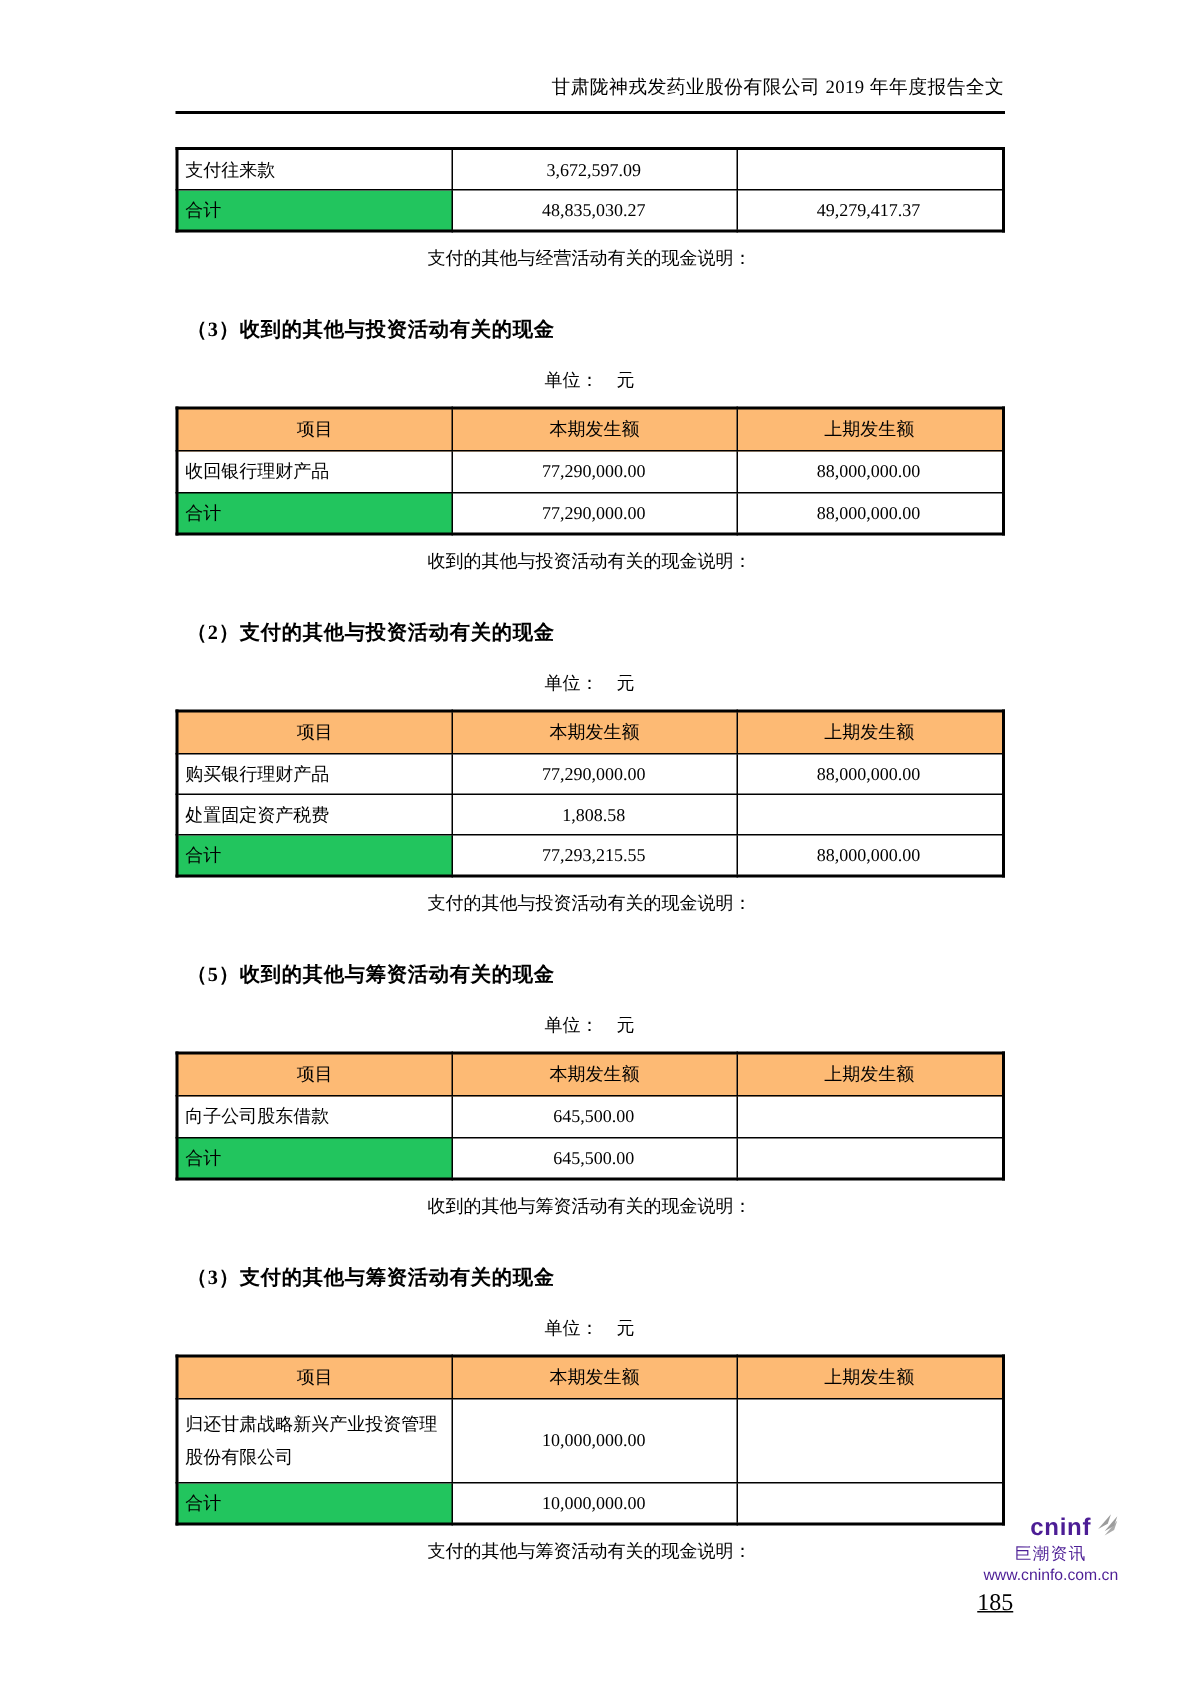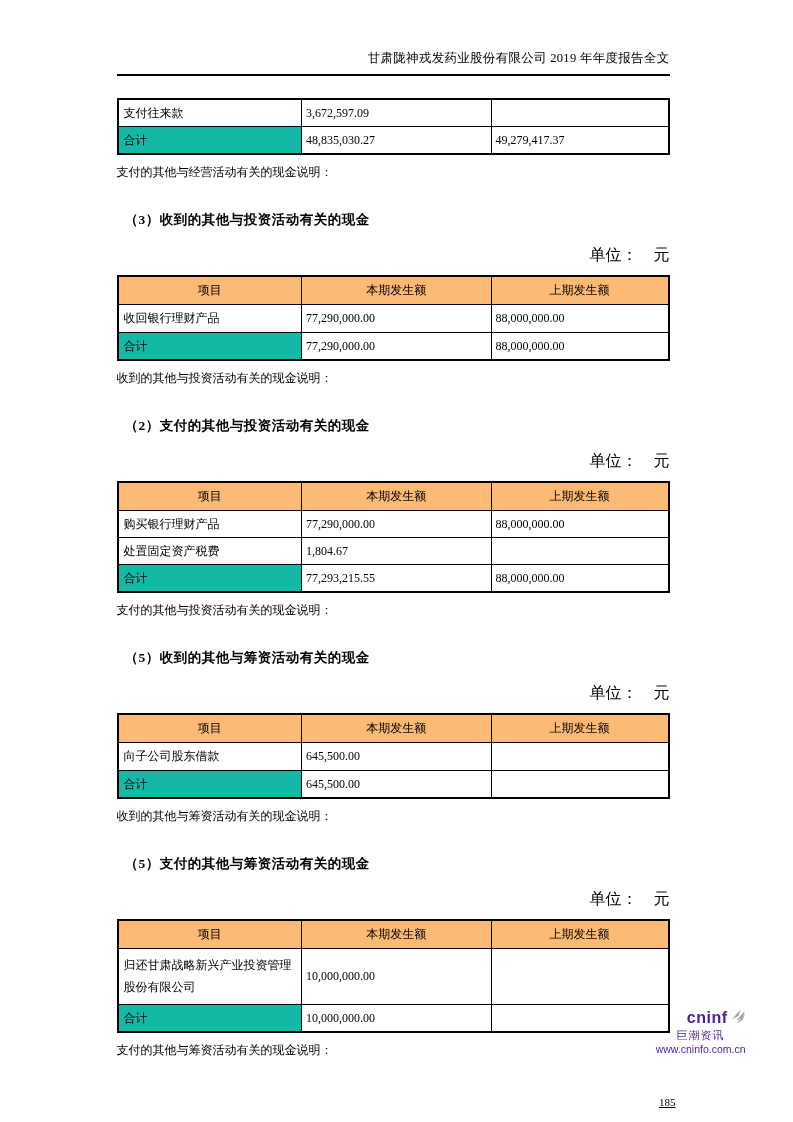--- a/index.html
+++ b/index.html
@@ -44,41 +44,41 @@
     height: 25px;
   }
   .fin-table td {
     border: 1px solid #000;
     padding: 5px 4px;
     vertical-align: middle;
     height: 26px;
     line-height: 1.35;
   }
   .fin-table td.item { text-align: left; padding-left: 5px; }
-  .fin-table td.num  { text-align: left; padding-right: 5px; }
-  .fin-table tr.total td.item { background: #14b8a6; }
+  .fin-table td.num  { text-align: center; padding-right: 5px; }
+  .fin-table tr.total td.item { background: #22c55e; }
   .fin-table tr.tall td { line-height: 1.9; }
 
   .table-continued { margin-top: 22px; }
-  .note { margin-top: 9px; font-size: 12px; }
+  .note { margin-top: 9px; font-size: 12px; text-align: center; }
   .section-heading {
     margin-top: 30px;
     margin-left: 8px;
     font-size: 13.5px;
     font-weight: bold;
     letter-spacing: 0.5px;
   }
-  .unit-line { margin-top: 16px; text-align: right; font-size: 16px; }
+  .unit-line { margin-top: 16px; text-align: center; font-size: 12px; }
   .section-table { margin-top: 9px; }
 
   .page-number {
     position: absolute;
-    top: 1096px;
+    top: 1060px;
     right: 76px;
-    font-size: 11px;
+    font-size: 16px;
     text-decoration: underline;
   }
 
   .cninfo-logo {
     position: absolute;
     right: 5px;
     top: 1008px;
     width: 95px;
     text-align: right;
     color: #4c1d95;
@@ -187,21 +187,21 @@
         </tr>
       </thead>
       <tbody>
         <tr>
           <td class="item">购买银行理财产品</td>
           <td class="num">77,290,000.00</td>
           <td class="num">88,000,000.00</td>
         </tr>
         <tr>
           <td class="item">处置固定资产税费</td>
-          <td class="num">1,804.67</td>
+          <td class="num">1,808.58</td>
           <td class="num"></td>
         </tr>
         <tr class="total">
           <td class="item">合计</td>
           <td class="num">77,293,215.55</td>
           <td class="num">88,000,000.00</td>
         </tr>
       </tbody>
     </table>
     <div class="note">支付的其他与投资活动有关的现金说明：</div>
@@ -229,21 +229,21 @@
         </tr>
         <tr class="total">
           <td class="item">合计</td>
           <td class="num">645,500.00</td>
           <td class="num"></td>
         </tr>
       </tbody>
     </table>
     <div class="note">收到的其他与筹资活动有关的现金说明：</div>
 
-    <div class="section-heading">（5）支付的其他与筹资活动有关的现金</div>
+    <div class="section-heading">（3）支付的其他与筹资活动有关的现金</div>
     <div class="unit-line">单位：　元</div>
     <table class="fin-table section-table">
       <colgroup>
           <col class="c1">
           <col class="c2">
           <col class="c3">
         </colgroup>
       <thead>
         <tr>
           <th>项目</th>

